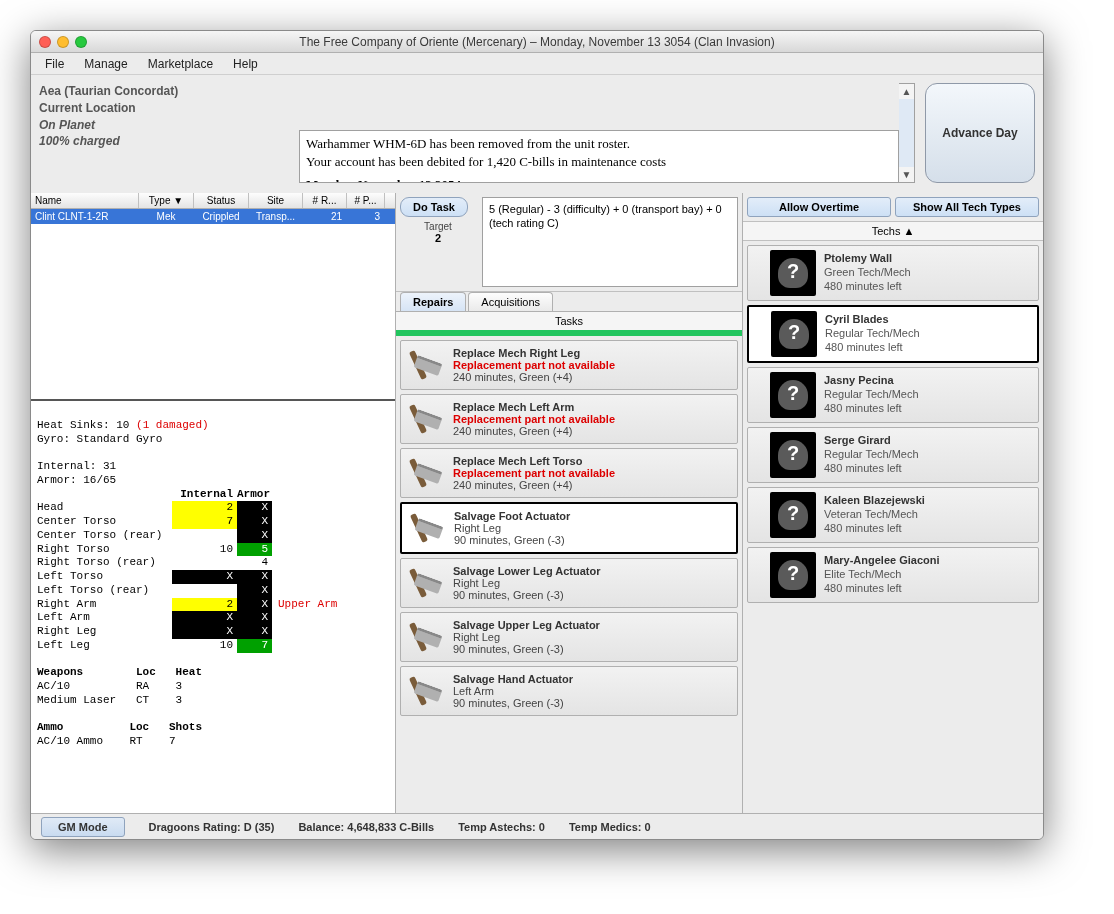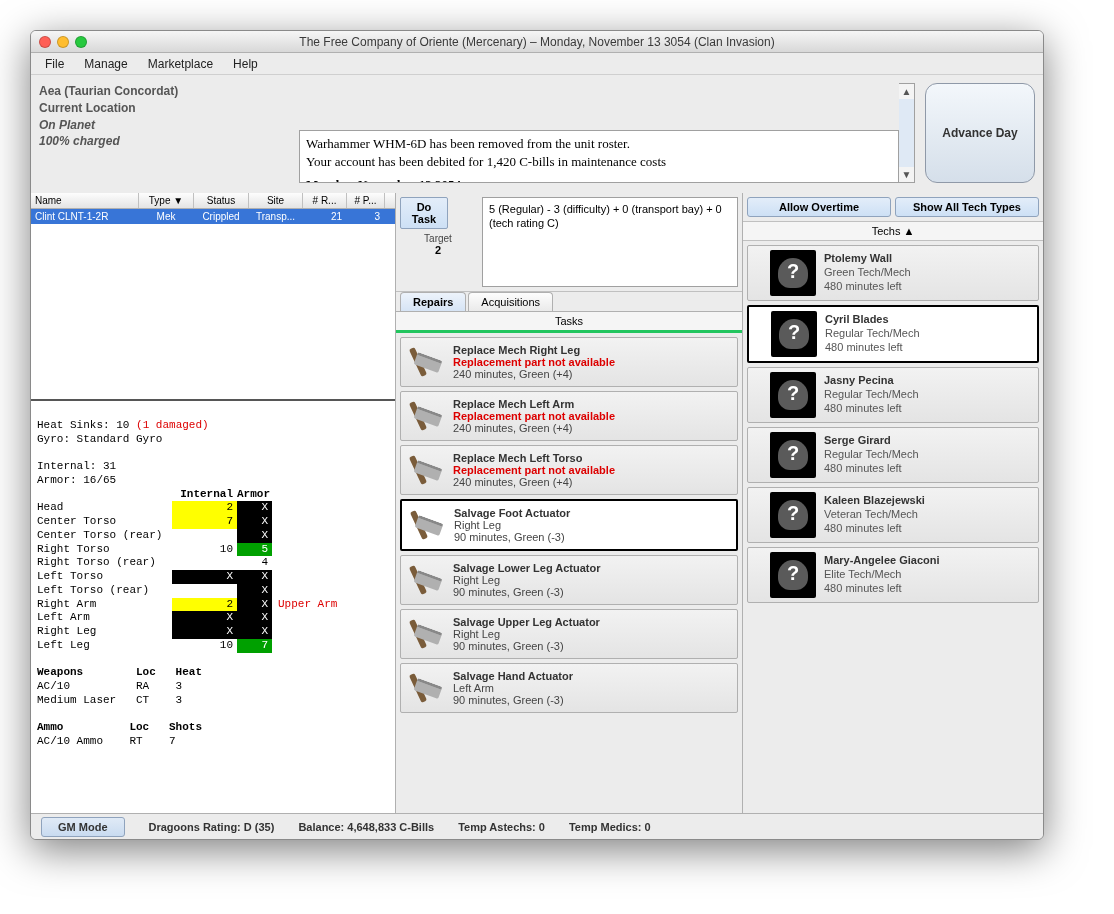--- a/index.html
+++ b/index.html
@@ -115,38 +115,38 @@
 .armor-header .h1 { width:135px; }
 .armor-header .h2 { width:65px; text-align:right; padding-right:4px; }
 .armor-header .h3 { width:35px; text-align:right; padding-right:4px; }
 
 
 .task-top {
   display: flex; gap: 6px; padding: 4px; border-bottom: 1px solid #c0c0c0;
 }
 .do-task-box { width: 76px; text-align: center; }
 .do-task-btn {
-  width: 48px; padding: 3px 4px; background: linear-gradient(#e3edf9,#cde0f5);
-  border: 1px solid #8fa3bd; border-radius: 2px; font-size: 11px; font-weight: bold;
+  width: 68px; padding: 3px 4px; background: linear-gradient(#e3edf9,#cde0f5);
+  border: 1px solid #8fa3bd; border-radius: 9px; font-size: 11px; font-weight: bold;
 }
 .target-lbl { font-size: 10px; margin-top: 4px; color: #444; }
 .target-val { font-size: 11px; font-weight: bold; }
 .task-status-box {
   flex: 1; background: #fff; border: 1px solid #a0a0a0; padding: 4px 6px; font-size: 11px; line-height: 1.3;
   height: 90px;
 }
 .mid-tabs {
   display: flex; gap: 2px; padding: 0 4px; border-bottom: 1px solid #b0b0b0;
 }
 .mid-tabs .tab {
   padding: 3px 12px; border: 1px solid #b0b0b0; border-bottom: none; border-radius: 4px 4px 0 0;
   background: linear-gradient(#fdfdfd,#eaeaea); font-size: 11px;
 }
 .mid-tabs .tab.active { background: linear-gradient(#edf3fb,#d6e4f5); font-weight: bold; }
-.tasks-title { text-align: center; font-size: 11px; padding: 3px 0; background: #f5f5f5; border-bottom: 3px solid #22c55e; }
+.tasks-title { text-align: center; font-size: 11px; padding: 3px 0; background: #f5f5f5; border-bottom: 6px solid #22c55e; }
 .task-list { flex: 1; overflow: auto; padding: 4px; }
 .task-card {
   display: flex; align-items: center; gap: 8px; padding: 6px 8px; margin-bottom: 4px;
   background: linear-gradient(#f2f2f2,#e4e4e4); border: 1px solid #b0b0b0; border-radius: 2px;
 }
 .task-card.selected { border: 2px solid #000; background: #fff; }
 .task-icon {
   width: 36px; height: 36px; position: relative; flex-shrink: 0;
 }
 .task-icon::before {

